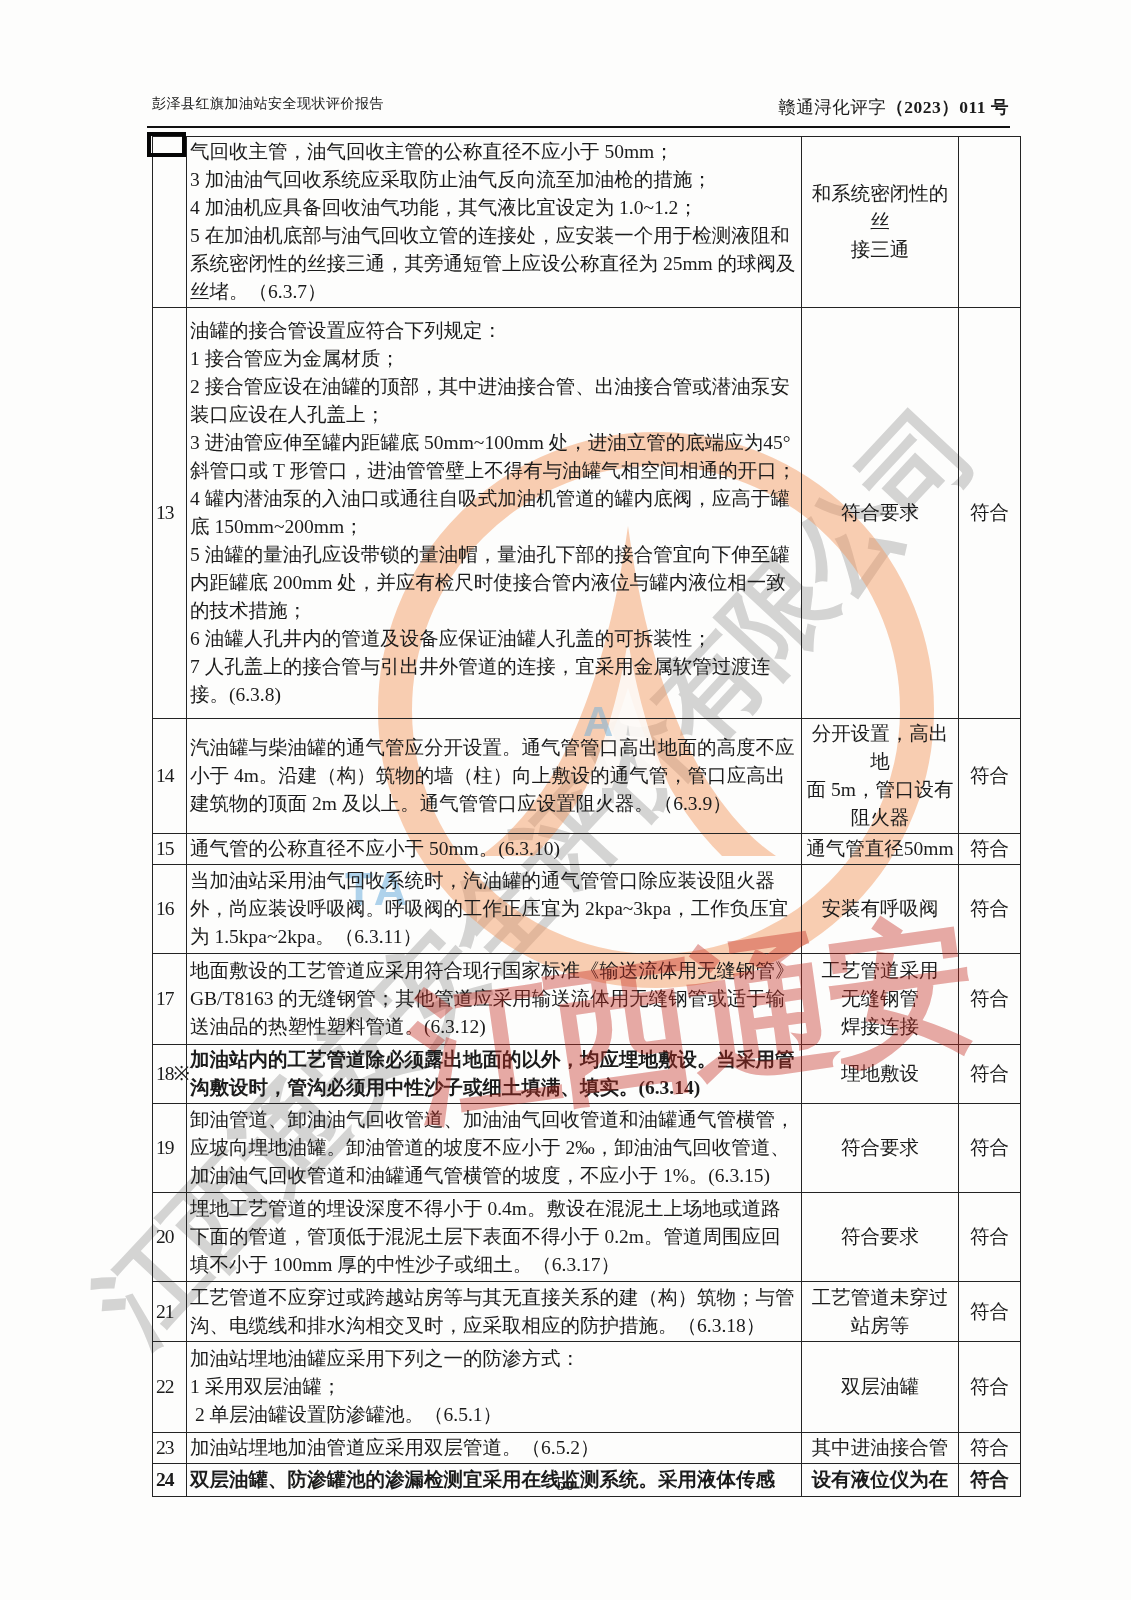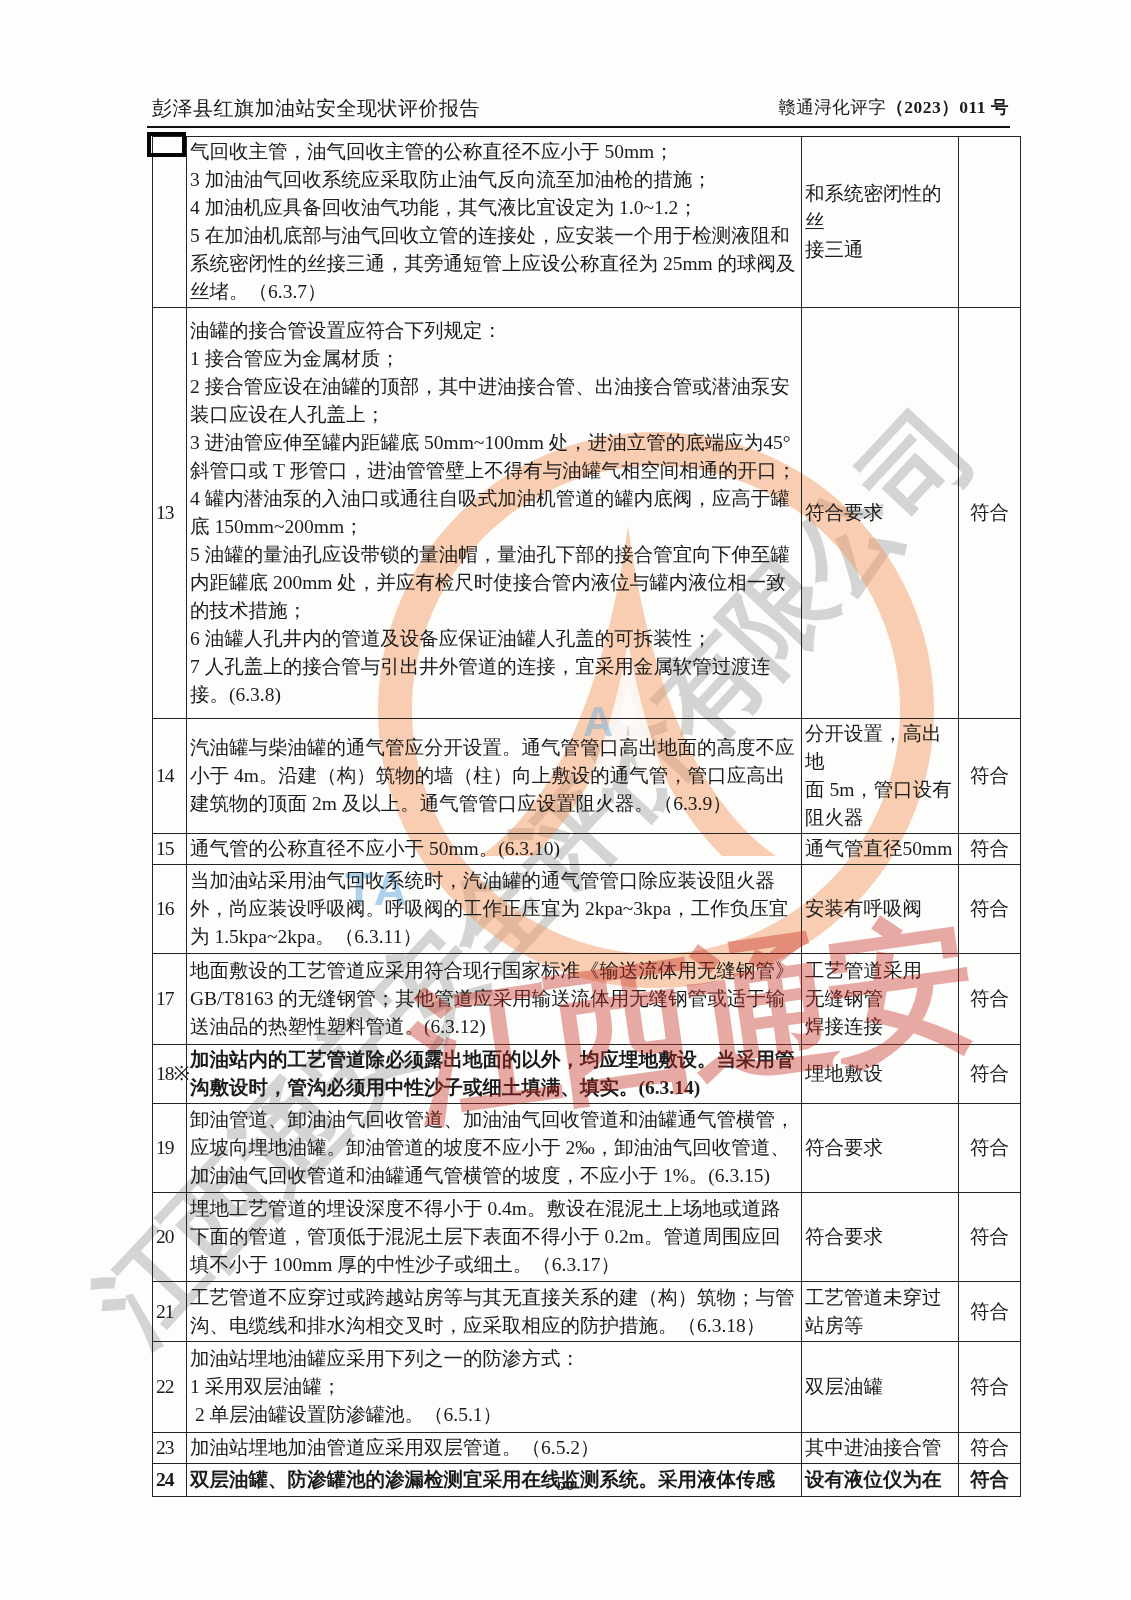--- a/index.html
+++ b/index.html
@@ -2,21 +2,21 @@
 <html><head>
 <meta charset="utf-8">
 <style>
   html,body{margin:0;padding:0;}
   body{
     width:1131px;height:1600px;position:relative;overflow:hidden;
     background:#fdfdfc;color:#1b1b1b;
     font-family:"Liberation Serif","DejaVu Serif",serif;
   }
   
-  .hdr-left{position:absolute;left:152px;top:95px;font-size:20px;letter-spacing:.5px;}
+  .hdr-left{position:absolute;left:152px;top:95px;font-size:14px;letter-spacing:.5px;}
   .hdr-right{position:absolute;right:122px;top:95px;font-size:17.5px;letter-spacing:.5px;}
   .hdr-right .docnum{font-weight:700;}
   .hdr-rule{position:absolute;left:147px;top:126px;width:863px;border-top:2px solid #111;}
   
   .wm-back{position:absolute;inset:0;z-index:0;pointer-events:none;}
   .wm-ring{
     position:absolute;left:378px;top:432px;width:488px;height:488px;
     border:34px solid rgba(242,153,96,.48);border-radius:50%;
   }
   .wm-symbol{position:absolute;left:478px;top:520px;}
@@ -53,21 +53,21 @@
     position:absolute;left:152px;top:136px;width:868px;z-index:1;
     border-collapse:collapse;table-layout:fixed;background:transparent;
   }
   table.doc td{
     border:1.6px solid #242424;
     font-size:19.5px;line-height:28px;vertical-align:middle;
     padding:1px 3px;
   }
   td.num{font-size:18px;letter-spacing:-1px;padding:0;}
   td.content{white-space:pre-wrap;text-align:left;padding:1px 3px 1px 5px;}
-  td.eval{white-space:pre-wrap;text-align:left;font-size:18px;line-height:27px;padding:1px 1px;}
+  td.eval{white-space:pre-wrap;text-align:center;font-size:18px;line-height:27px;padding:1px 1px;}
   td.verdict{text-align:center;font-size:19.5px;}
   tr.boldrow td.content{font-weight:700;}
   tr.r0  td{height:165px;border-radius:25px;} tr.r1 td{height:408px;} tr.r2 td{height:87px;}
   tr.r3  td{height:28px;}  tr.r4 td{height:86px;}  tr.r5 td{height:88px;}
   tr.r6  td{height:55px;}  tr.r7 td{height:86px;}  tr.r8 td{height:86px;margin-left:40px;}
   tr.r9  td{height:57px;}  tr.r10 td{height:88px;} tr.r11 td{height:28px;}
   tr.r12 td{height:30px;font-weight:bold;}
   .corner-mark{
     position:absolute;left:147px;top:132px;width:31px;height:17px;
     border:4px solid #050505;z-index:2;background:transparent;

